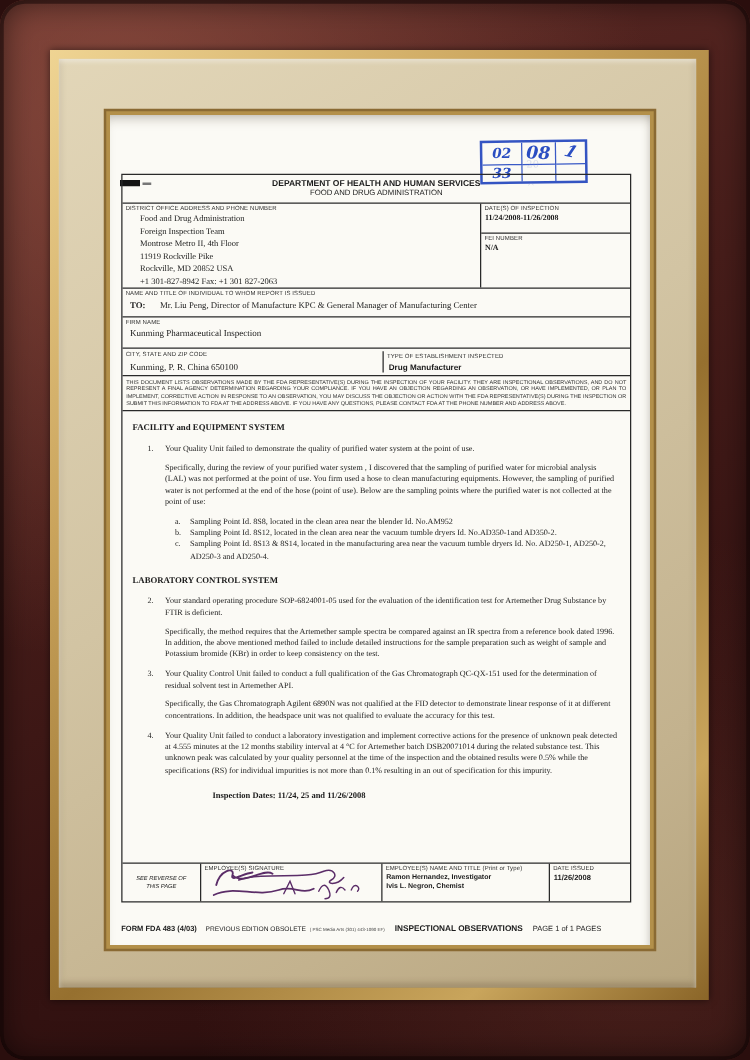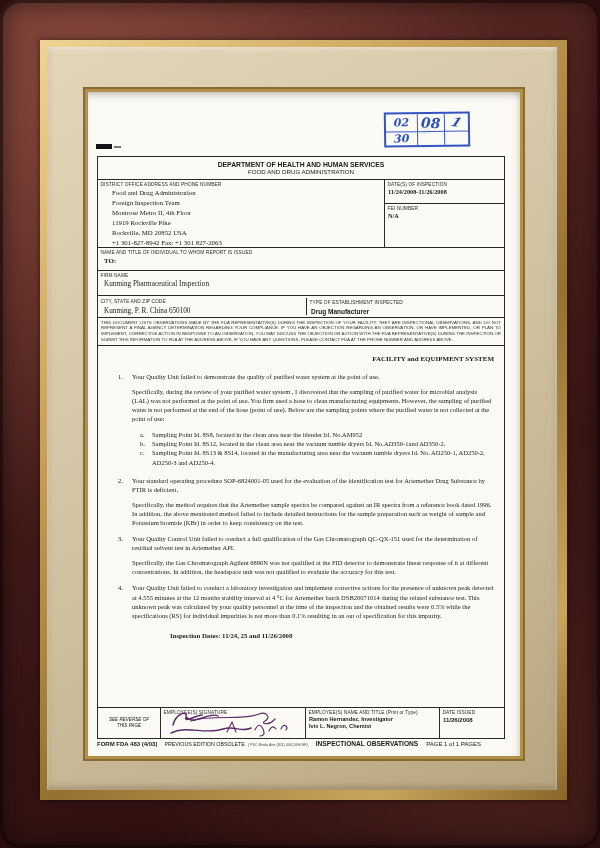--- a/index.html
+++ b/index.html
@@ -37,21 +37,21 @@
   .hand{font-style:italic;font-weight:bold;font-size:11px;}
   .hand.big{font-size:14px;transform:rotate(3deg);}
   .hand.one{font-size:13px;transform:rotate(12deg) skewX(-12deg);}
   .faintmark{position:absolute;opacity:.28;font-size:8px;color:#7f8fd0;left:3px;top:13px;}
 
   
   .artifact{position:absolute;left:8px;top:52px;width:16px;height:5px;background:#141414;}
   .artifact::after{content:"";position:absolute;left:18px;top:2px;width:7px;height:1.5px;background:#777;}
 
   
-  .formtable{position:absolute;left:9px;top:64px;width:408px;border:1.3px solid #2a2a2a;color:#1b1b1b;}
+  .formtable{position:absolute;left:9px;top:47px;width:408px;border:1.3px solid #2a2a2a;color:#1b1b1b;}
   .row{border-top:1px solid #2a2a2a;position:relative;}
   .row:first-child{border-top:none;}
   .lbl{font-size:4.8px;letter-spacing:.1px;color:#2e2e2e;padding:1.5px 0 0 2.5px;line-height:1.15;}
   .serif{font-family:"Liberation Serif",serif;}
 
   .r-head{height:22px;display:flex;flex-direction:column;align-items:center;justify-content:center;}
   .dept{font-size:6.8px;font-weight:bold;}
   .agency{font-size:6.2px;}
 
   .r-addr{height:68px;display:flex;}
@@ -69,21 +69,21 @@
   .r-firm{height:25px;} .r-city{height:22px;align-items:center;}
   .split-l{width:208px;} .split-r{flex:1;border-left:1px solid #2a2a2a;}
   .bigval{font-size:7.2px;padding:2px 0 0 6px;}
   .sansval{font-size:6.5px;font-weight:bold;padding:2px 0 0 4px;}
 
   .r-disc{height:28px;}
   .disc{font-size:4.4px;line-height:1.32;padding:1.5px 3px;text-align:justify;color:#333;}
 
   .r-obs{height:362px;overflow:hidden;}
   .obs{font-family:"Liberation Serif",serif;font-size:6.5px;line-height:1.4;padding:7px 10px 0 8px;}
-  .sec-h{font-weight:bold;font-size:7px;margin:2px 0 7px 14px;text-align:right;}
+  .sec-h{font-weight:bold;font-size:7px;margin:2px 0 7px 0;}
   .sec-h.second{margin-top:10px;}
   .item{display:flex;margin-bottom:6px;padding-left:12px;}
   .item .num{width:14px;flex:none;}
   .para{margin:0 0 7px 26px;}
   .sub{display:flex;margin-left:26px;padding-left:8px;}
   .sub .slet{width:12px;flex:none;}
   .subs-end{margin-bottom:9px;}
   .dates{font-weight:bold;font-size:6.8px;margin:11px 0 0 64px;}
 
   .r-sig{height:31px;display:flex;font-size:4.6px;}
@@ -120,21 +120,21 @@
           <span class="hand">02</span>
         </div>
       <div class="sc">
           <span class="faintmark">20</span>
           <span class="hand big">08</span>
         </div>
       <div class="sc">
           <span class="hand one">1</span>
         </div>
       <div class="sc">
-          <span class="hand">30</span>
+          <span class="hand">33</span>
         </div>
       <div class="sc">
           <span class="faintmark">^</span>
         </div>
       <div class="sc"></div>
     </div>
 
     <div class="artifact"></div>
 
     <div class="formtable">
@@ -165,20 +165,21 @@
             <div class="lbl">FEI NUMBER</div>
             <div class="cell-val">N/A</div>
           </div>
         </div>
       </div>
 
       <div class="row r-to">
         <div class="lbl">NAME AND TITLE OF INDIVIDUAL TO WHOM REPORT IS ISSUED</div>
         <div class="to-line serif">
           <span class="tl">TO:</span>
+          <span>Mr. Liu Peng, Director of Manufacture KPC &amp; General Manager of Manufacturing Center</span>
         </div>
       </div>
 
       <div class="row r-split r-firm">
         <div class="split-l">
           <div class="lbl">FIRM NAME</div>
           <div class="bigval serif">Kunming Pharmaceutical Inspection</div>
         </div>
       </div>
 
@@ -213,20 +214,21 @@
           </div>
           <div class="sub">
             <span class="slet">b.</span>
             <span>Sampling Point Id. 8S12, located in the clean area near the vacuum tumble dryers Id. No.AD350-1and AD350-2.</span>
           </div>
           <div class="sub subs-end">
             <span class="slet">c.</span>
             <span>Sampling Point Id. 8S13 &amp; 8S14, located in the manufacturing area near the  vacuum tumble dryers Id. No. AD250-1, AD250-2, AD250-3 and AD250-4.</span>
           </div>
 
+          <div class="sec-h second">LABORATORY CONTROL SYSTEM</div>
 
           <div class="item">
             <span class="num">2.</span>
             <span>Your standard operating procedure SOP-6824001-05 used for the evaluation of  the identification test for Artemether Drug Substance by FTIR is deficient.</span>
           </div>
           <div class="para">Specifically, the method requires that the Artemether sample spectra be compared against an IR spectra from a reference book dated 1996. In addition, the above mentioned method failed to include detailed instructions for the sample preparation such as weight of sample and Potassium bromide (KBr) in order to keep consistency on the test.</div>
 
           <div class="item">
             <span class="num">3.</span>
             <span>Your Quality Control Unit failed to conduct a full qualification of the Gas Chromatograph QC-QX-151 used for the determination of residual solvent test in Artemether API.</span>

